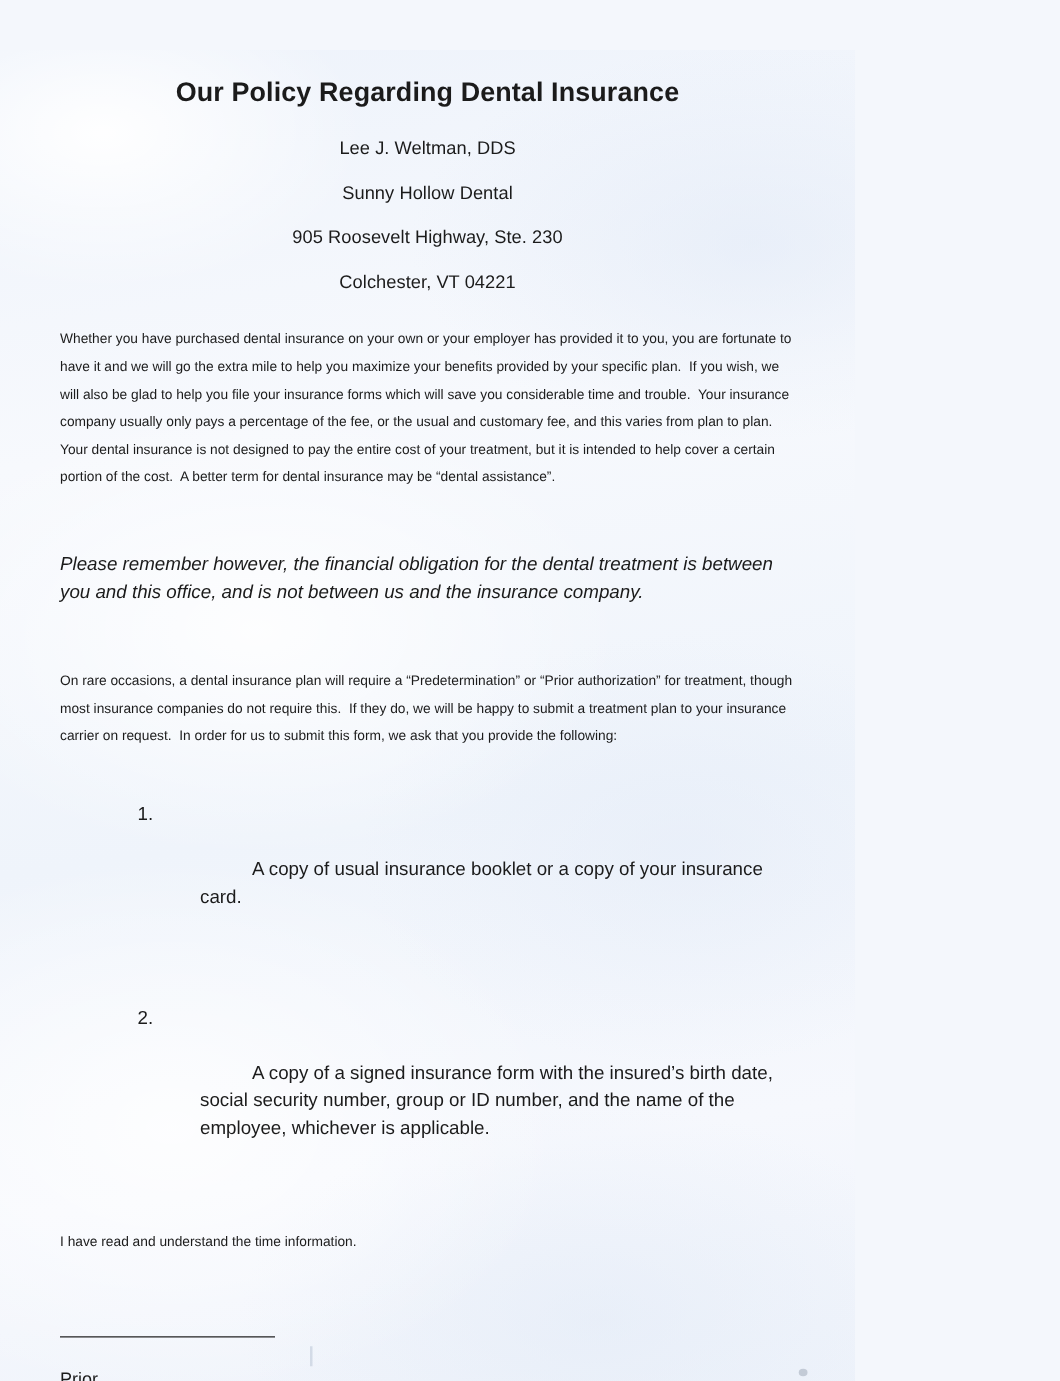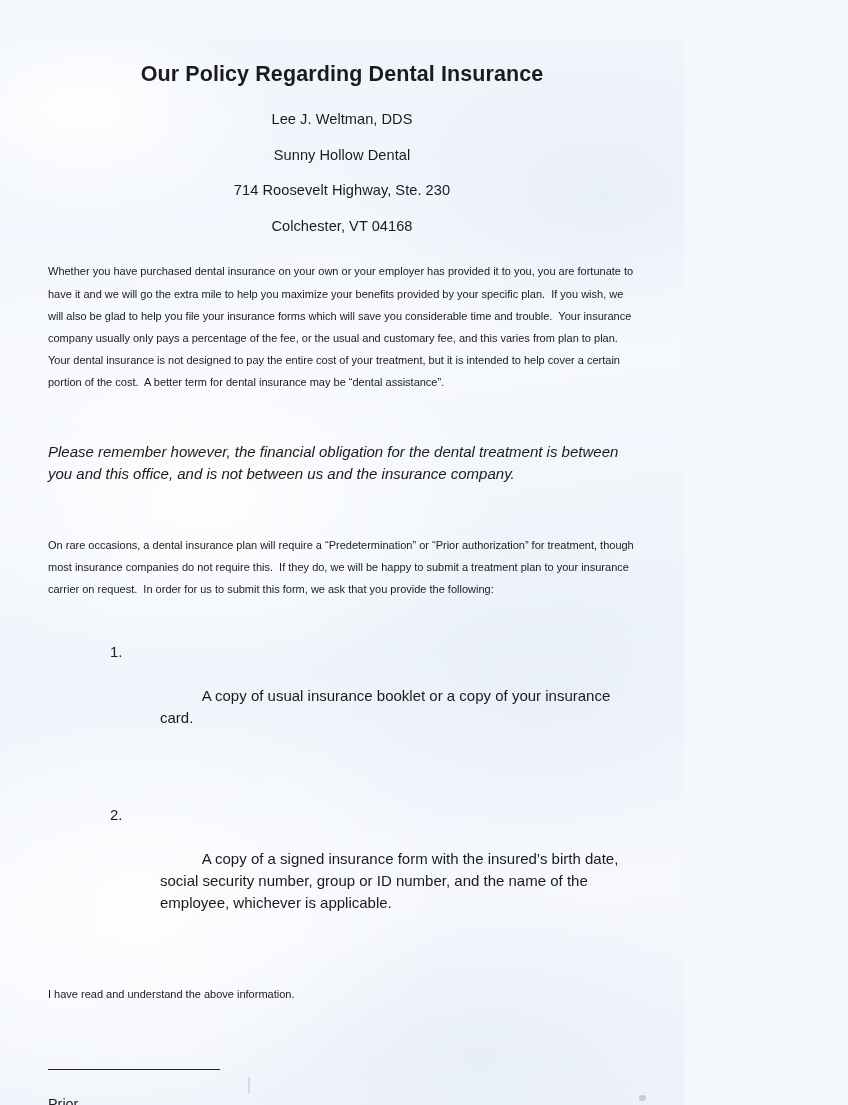--- a/index.html
+++ b/index.html
@@ -153,22 +153,22 @@
 
 <div class="page">
 
   <div class="doc">
 
     <h1 class="title">Our Policy Regarding Dental Insurance</h1>
 
     <div class="subheader">
       <p class="subheader-line">Lee J. Weltman, DDS</p>
       <p class="subheader-line">Sunny Hollow Dental</p>
-      <p class="subheader-line">714 Roosevelt Highway, Ste. 230</p>
-      <p class="subheader-line">Colchester, VT  04168</p>
+      <p class="subheader-line">905 Roosevelt Highway, Ste. 230</p>
+      <p class="subheader-line">Colchester, VT  04221</p>
     </div>
 
     <div class="body-block">
 
       <p class="para">Whether you have purchased dental insurance on your own or your employer has provided it to you, you are fortunate to have it and we will go the extra mile to help you maximize your benefits provided by your specific plan.  If you wish, we will also be glad to help you file your insurance forms which will save you considerable time and trouble.  Your insurance company usually only pays a percentage of the fee, or the usual and customary fee, and this varies from plan to plan.  Your dental insurance is not designed to pay the entire cost of your treatment, but it is intended to help cover a certain portion of the cost.  A better term for dental insurance may be “dental assistance”.</p>
 
       <div class="gap-1"></div>
 
       <p class="para-italic">Please remember however, the financial obligation for the dental treatment is between you and this office, and is not between us and the insurance company.</p>
 
@@ -184,21 +184,21 @@
           <span>A copy of usual insurance booklet or a copy of your insurance card.</span>
         </li>
         <li>
           <span class="num">2.</span>
           <span>A copy of a signed insurance form with the insured’s birth date, social security number, group or ID number, and the name of the employee, whichever is applicable.</span>
         </li>
       </ol>
 
       <div class="gap-4"></div>
 
-      <p class="para">I have read and understand the above information.</p>
+      <p class="para">I have read and understand the time information.</p>
 
       <div class="signature-row">
         <div class="date-col">
           <div class="rule rule-date"></div>
           <div class="rule-label">Prior</div>
         </div>
       </div>
 
     </div>
   </div>

